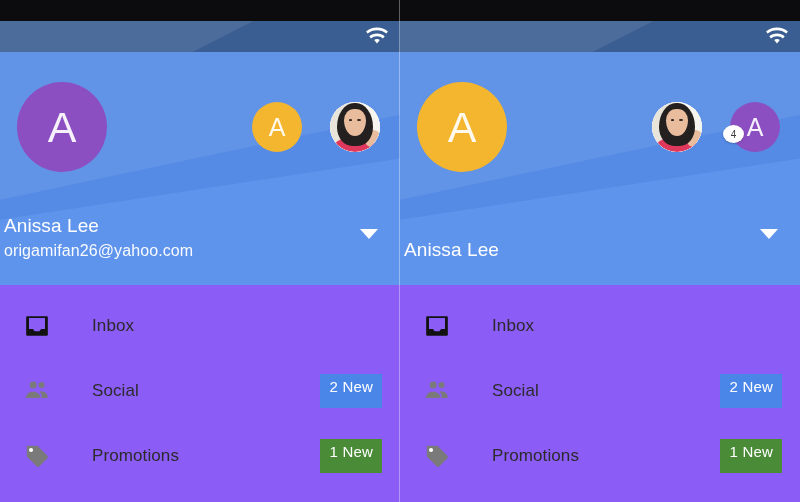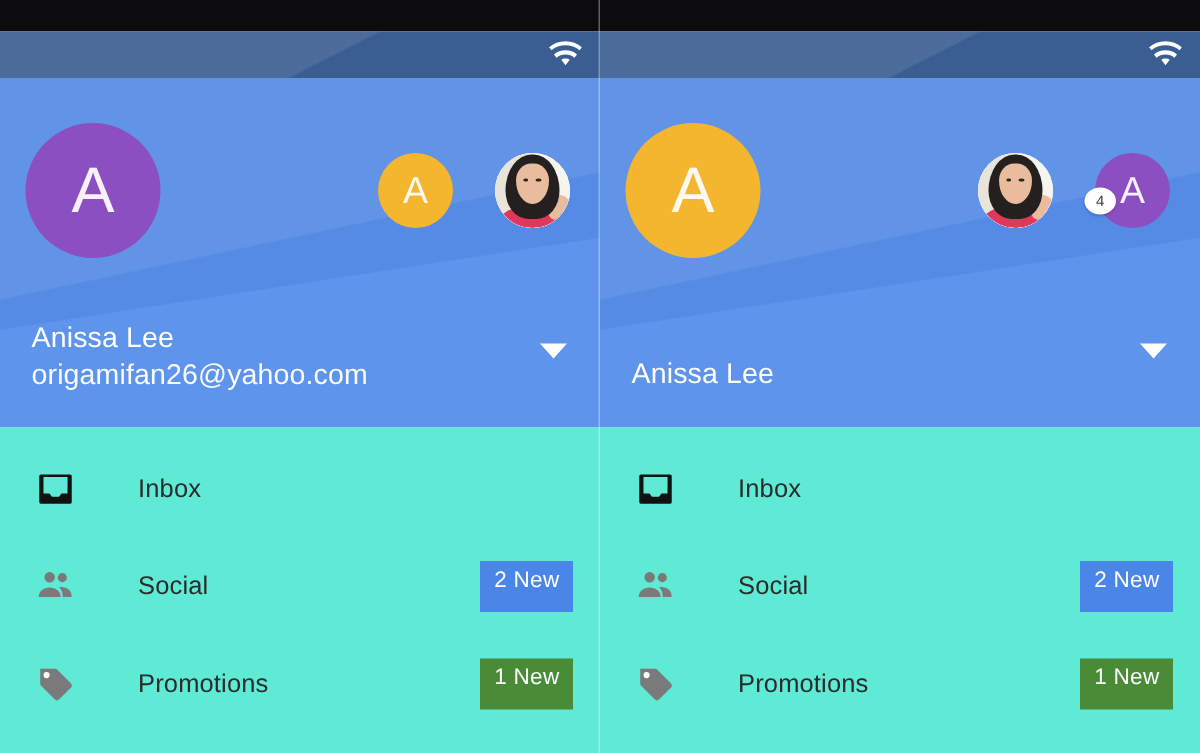--- a/index.html
+++ b/index.html
@@ -196,52 +196,52 @@
     align-items: center;
     justify-content: center;
     font-size: 10px;
     color: #3c3c3c;
     box-shadow: 0 1px 2px rgba(0,0,0,0.22);
   }
 
   
   .identity {
     position: absolute;
-    left: 21px;
+    left: 4px;
     bottom: 22px;
   }
   .identity .name {
     color: #ffffff;
     font-size: 19px;
     line-height: 26px;
     letter-spacing: 0.1px;
   }
   .identity .email {
     color: rgba(255,255,255,0.96);
-    font-size: 19px;
+    font-size: 16px;
     line-height: 24px;
     letter-spacing: 0.1px;
   }
   .dropdown-arrow {
     position: absolute;
     right: 22px;
     bottom: 46px;
     width: 0; height: 0;
     border-left: 9px solid transparent;
     border-right: 9px solid transparent;
     border-top: 10px solid #ffffff;
   }
 
   
   .list {
     position: absolute;
     left: 0; right: 0;
     top: 285px;
     bottom: 0;
-    background: #5eead4;
+    background: #8b5cf6;
     padding-top: 8px;
   }
   .row {
     position: relative;
     display: flex;
     align-items: center;
     height: 65px;
     padding: 0 18px 0 20px;
   }
   .row-icon {

